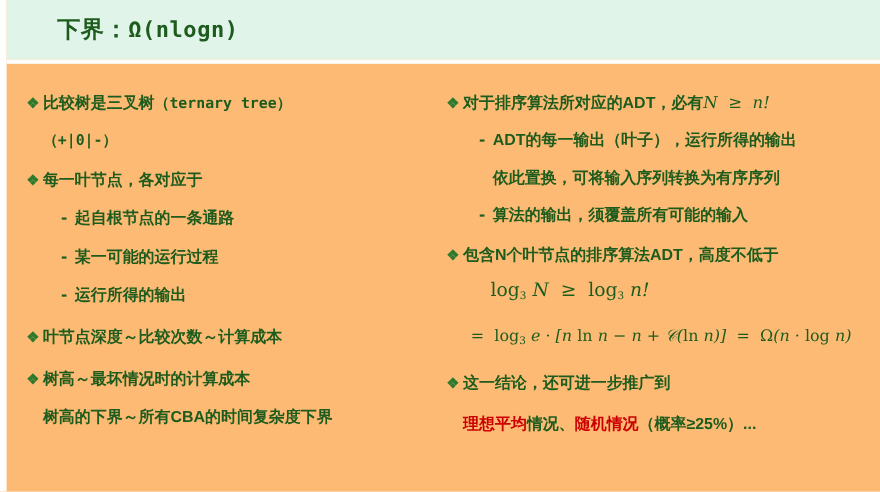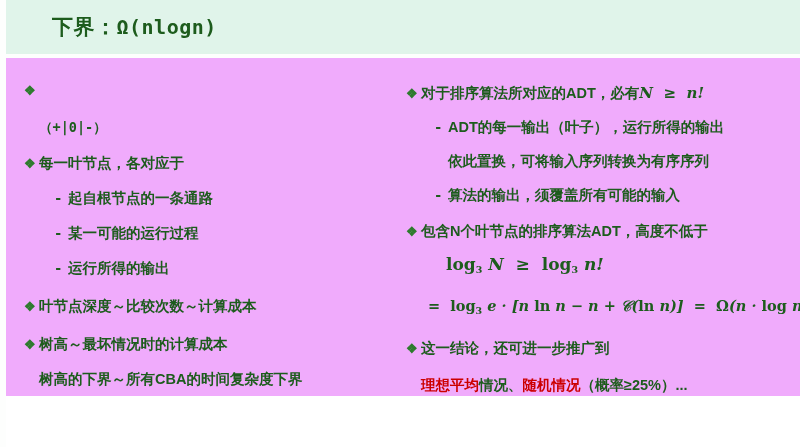--- a/index.html
+++ b/index.html
@@ -10,22 +10,22 @@
     width: 800px;
     height: 447px;
     overflow: hidden;
     background: #ffffff;
     font-family: "Liberation Sans", sans-serif;
   }
 
   .slide {
     position: relative;
     width: 800px;
-    height: 396px;
-    background: #f0abfc;
+    height: 447px;
+    background: #fdba74;
     box-sizing: border-box;
   }
 
   
   .left-gutter {
     position: absolute;
     left: 0; top: 0;
     width: 6px; height: 447px;
     background: #fdfefd;
     z-index: 5;
@@ -97,21 +97,21 @@
   }
   .txt { font-size: 14.5px; }
   .mono {
     font-family: "DejaVu Sans Mono", "Liberation Mono", monospace;
     font-weight: bold;
     font-size: 13.5px;
   }
   .math {
     font-family: "DejaVu Serif", "Liberation Serif", serif;
     font-style: italic;
-    font-weight: bold;
+    font-weight: normal;
     font-size: 15px;
     color: #1d5c1d;
   }
   .math .up { font-style: normal; }
   .math sub {
     font-size: 9.5px;
     font-style: normal;
     vertical-align: -0.28em;
   }
   .red { color: #cc0000; }
@@ -164,20 +164,22 @@
   <div class="title-band"></div>
   <div class="title-sep"></div>
   <div class="slide-title"><span>下界：</span><span class="mono">Ω(nlogn)</span></div>
 
   <div class="body-area">
 
     <div class="col col-left">
 
       <div class="L line" style="left:0; top:26px;">
         <span class="bullet">❖</span>
+        <span class="txt">比较树是三叉树</span>
+        <span class="mono">（ternary tree）</span>
       </div>
 
       <div class="L line" style="left:15px; top:61px;">
         <span class="mono">（+|0|-）</span>
       </div>
 
       <div class="L line" style="left:0; top:96px;">
         <span class="bullet">❖</span>
         <span class="txt">每一叶节点，各对应于</span>
       </div>

